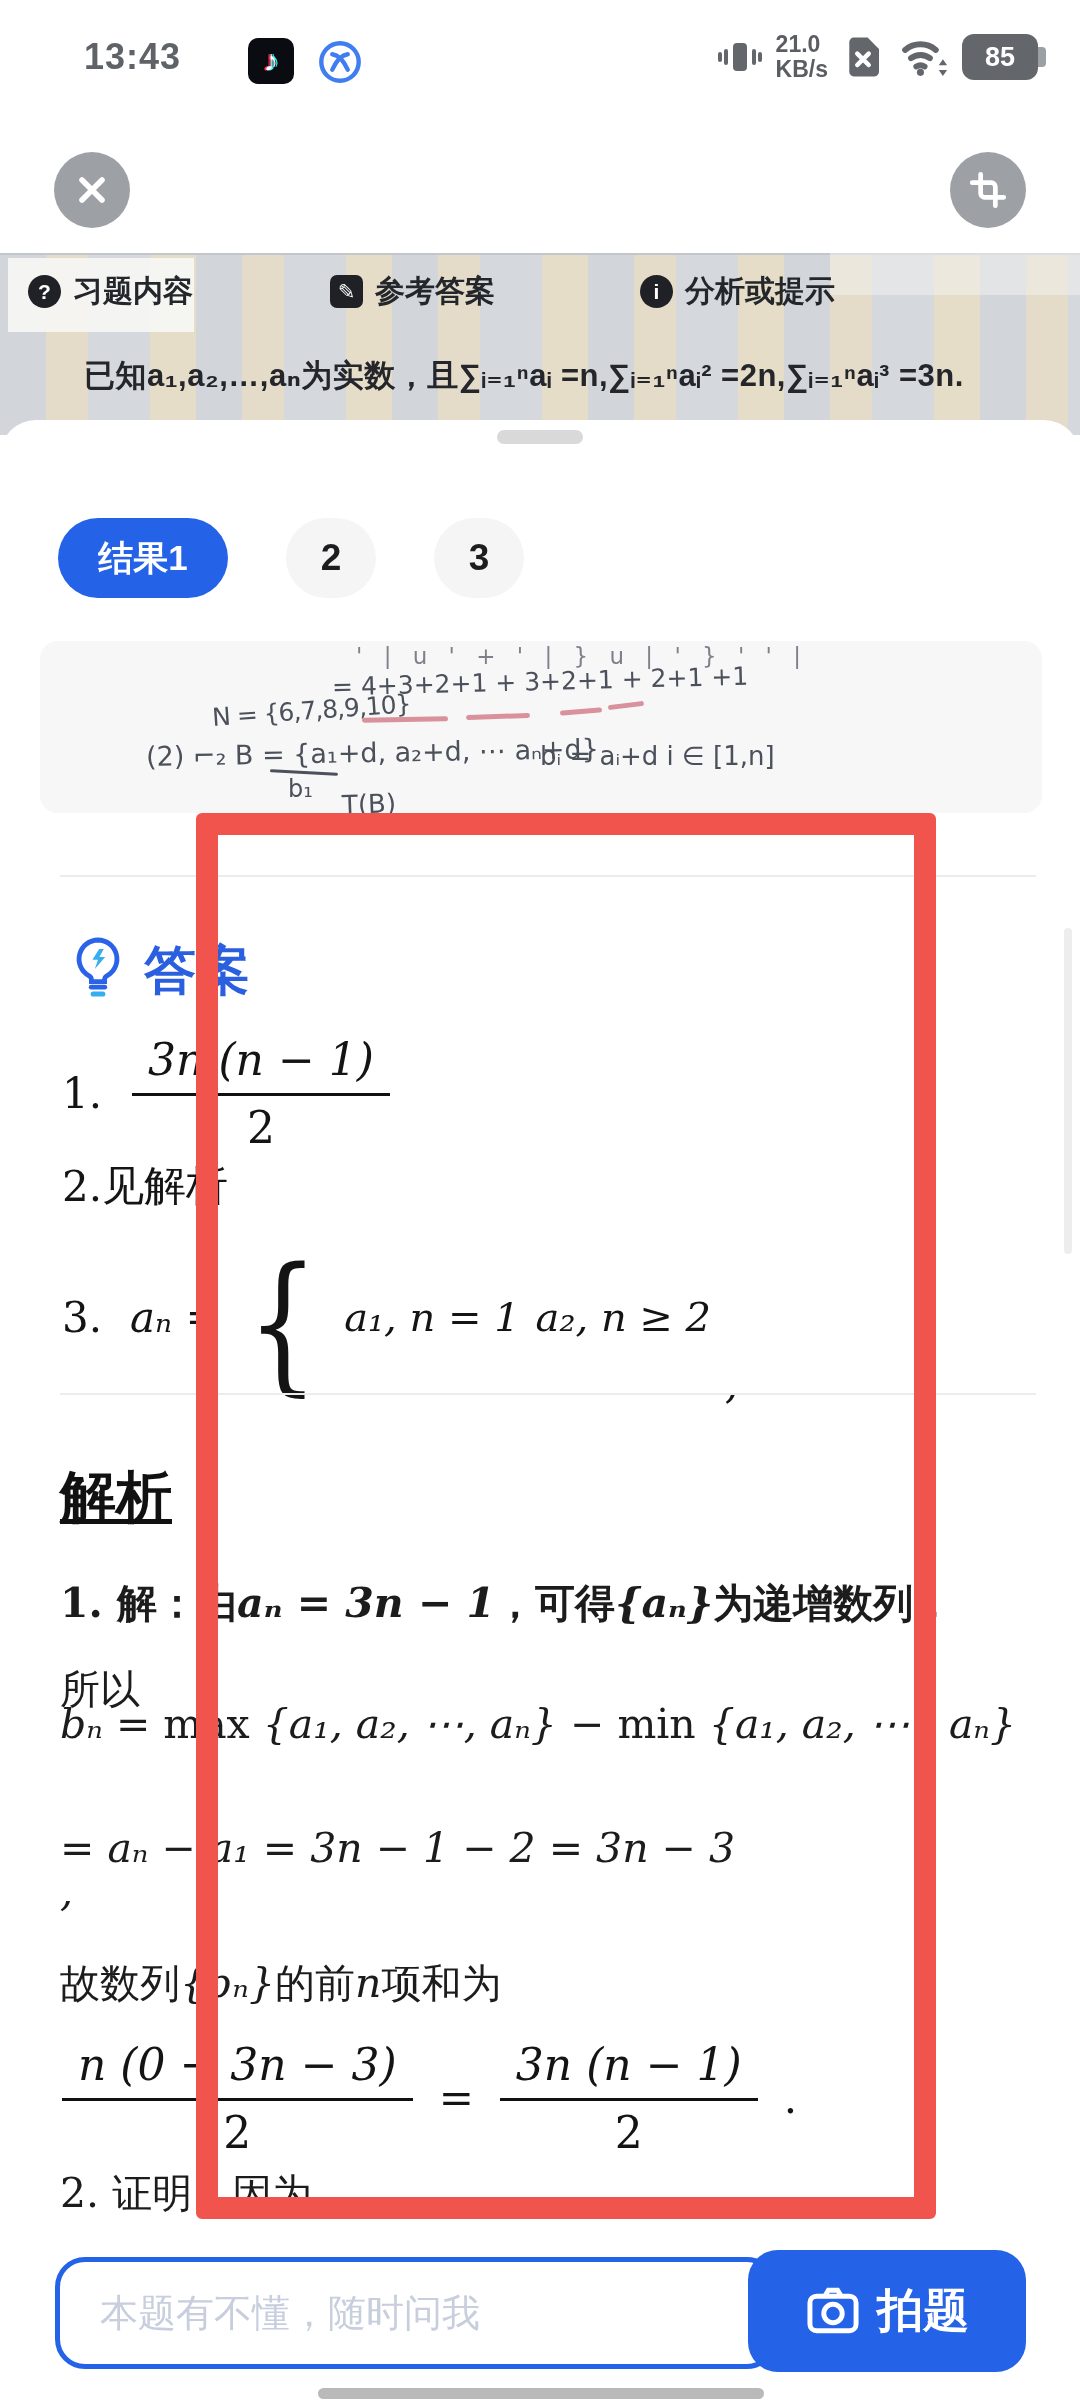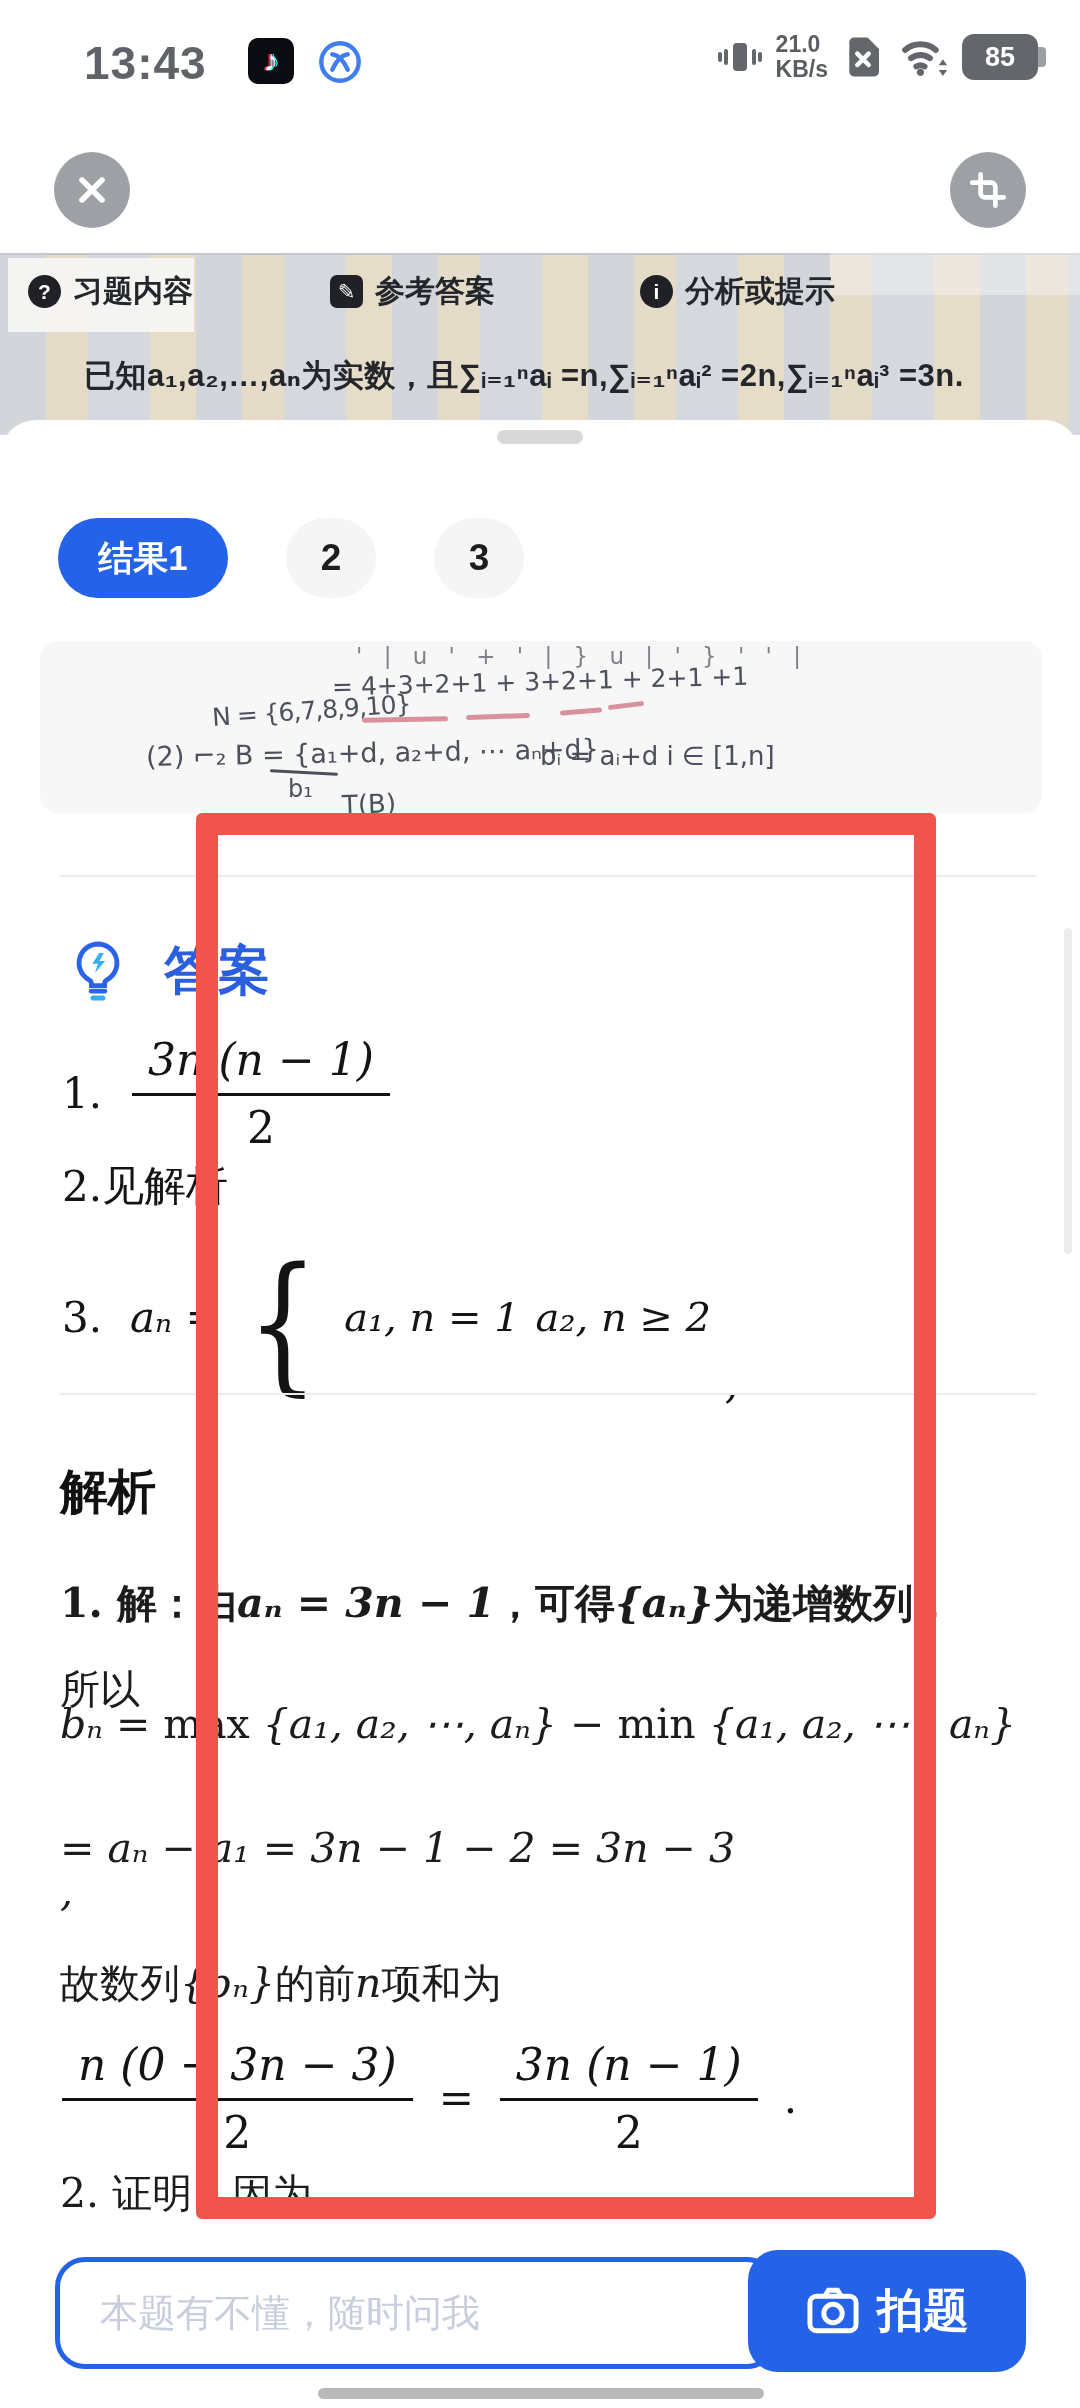--- a/index.html
+++ b/index.html
@@ -2,21 +2,21 @@
 <html style="--accent: #2462e8; --answerblue: #2a5fe0; --red: #f0544c;"><head>
 <meta charset="utf-8">
 <style>
   html,body{margin:0;padding:0;background:#e9e9e9;}
   *{box-sizing:border-box;}
   #screen{position:relative;width:1080px;height:2408px;background:#ffffff;overflow:hidden;
     font-family:"Liberation Sans","DejaVu Sans",sans-serif;color:#222;margin:0 auto;}
 
   
   .statusbar{position:absolute;top:28px;left:0;width:100%;height:64px;}
-  .sb-time{position:absolute;left:84px;top:8px;font-size:46px;font-weight:600;color:#5f6368;letter-spacing:1px;}
+  .sb-time{position:absolute;left:84px;top:8px;font-size:36px;font-weight:600;color:#5f6368;letter-spacing:1px;}
   .tiktok{position:absolute;left:248px;top:10px;width:46px;height:46px;background:#0b0b12;border-radius:10px;
     color:#fff;font-size:30px;display:flex;align-items:center;justify-content:center;
     text-shadow:2px 0 0 #25f4ee,-2px 0 0 #fe2c55;}
   .blueapp{position:absolute;left:318px;top:12px;}
   .sb-right{position:absolute;right:34px;top:4px;display:flex;align-items:center;gap:12px;}
   .speed{font-size:23px;line-height:25px;color:#5a5d62;font-weight:600;text-align:left;}
   .battery{position:relative;width:84px;height:46px;padding-left:32px;}
   .battery .bat-body{position:absolute;left:0;top:0;width:76px;height:46px;background:#63666b;border-radius:12px;
     display:flex;align-items:center;justify-content:center;color:#fff;font-size:27px;font-weight:700;}
   .battery .bat-nub{position:absolute;right:0;top:13px;width:8px;height:20px;background:#9aa0a4;border-radius:0 4px 4px 0;}
@@ -51,37 +51,37 @@
 
   
   .hwcard{position:absolute;top:641px;left:40px;width:1002px;height:172px;background:#f7f7f8;border-radius:18px;overflow:hidden;}
   .hw{position:absolute;font-family:"DejaVu Sans",sans-serif;color:#4b505b;white-space:nowrap;}
   .pinkstroke{position:absolute;height:5px;background:#d9919c;border-radius:3px;}
   .hwline{position:absolute;background:#4b505b;height:3px;border-radius:2px;}
 
   .divider{position:absolute;left:60px;width:976px;height:2px;background:#ececec;}
 
   
-  .ans-head{position:absolute;top:936px;left:70px;display:flex;align-items:center;gap:38px;}
+  .ans-head{position:absolute;top:936px;left:70px;display:flex;align-items:flex-start;gap:18px;}
   .ans-head .txt{font-size:52px;font-weight:800;color:var(--answerblue);letter-spacing:2px;}
   .m{font-family:"DejaVu Serif","Liberation Serif",serif;font-style:italic;}
   .r{font-family:"DejaVu Serif","Liberation Serif",serif;font-style:normal;}
   .rb{font-family:"DejaVu Serif","Liberation Serif",serif;font-weight:700;font-style:normal;}
   .sup{vertical-align:super;font-size:60%;}
   .frac{display:inline-flex;flex-direction:column;align-items:center;vertical-align:middle;}
   .frac .fnum{padding:0 16px 8px;border-bottom:3px solid #111;font-size:44px;}
   .frac .fden{padding-top:6px;font-size:44px;}
   .ansrow{position:absolute;left:62px;display:flex;align-items:center;font-size:42px;color:#141414;}
   .cases{display:inline-flex;flex-direction:row;gap:16px;font-size:40px;}
   .brace{font-family:"DejaVu Serif",serif;font-size:150px;font-weight:400;color:#141414;
     transform:scaleX(.75);line-height:0;position:relative;top:6px;}
   .lowcomma{align-self:flex-end;position:relative;top:6px;}
 
   
-  .sec-head{position:absolute;left:60px;font-size:48px;font-weight:800;color:#111;}
+  .sec-head{position:absolute;left:60px;font-size:56px;font-weight:800;color:#111;text-decoration:underline;}
   .aline{position:absolute;left:60px;font-size:40px;color:#1c1c1c;white-space:nowrap;}
   .aline .m,.aline .r{font-size:41px;}
   .fracrow{position:absolute;left:62px;display:flex;align-items:center;gap:26px;font-size:42px;color:#141414;}
 
   
   .redbox{position:absolute;left:196px;top:813px;width:740px;height:1406px;border:22px solid var(--red);
     border-radius:6px;z-index:40;background:transparent;}
 
   
   .askbar{position:absolute;top:2250px;left:0;width:1080px;height:130px;z-index:60;}

